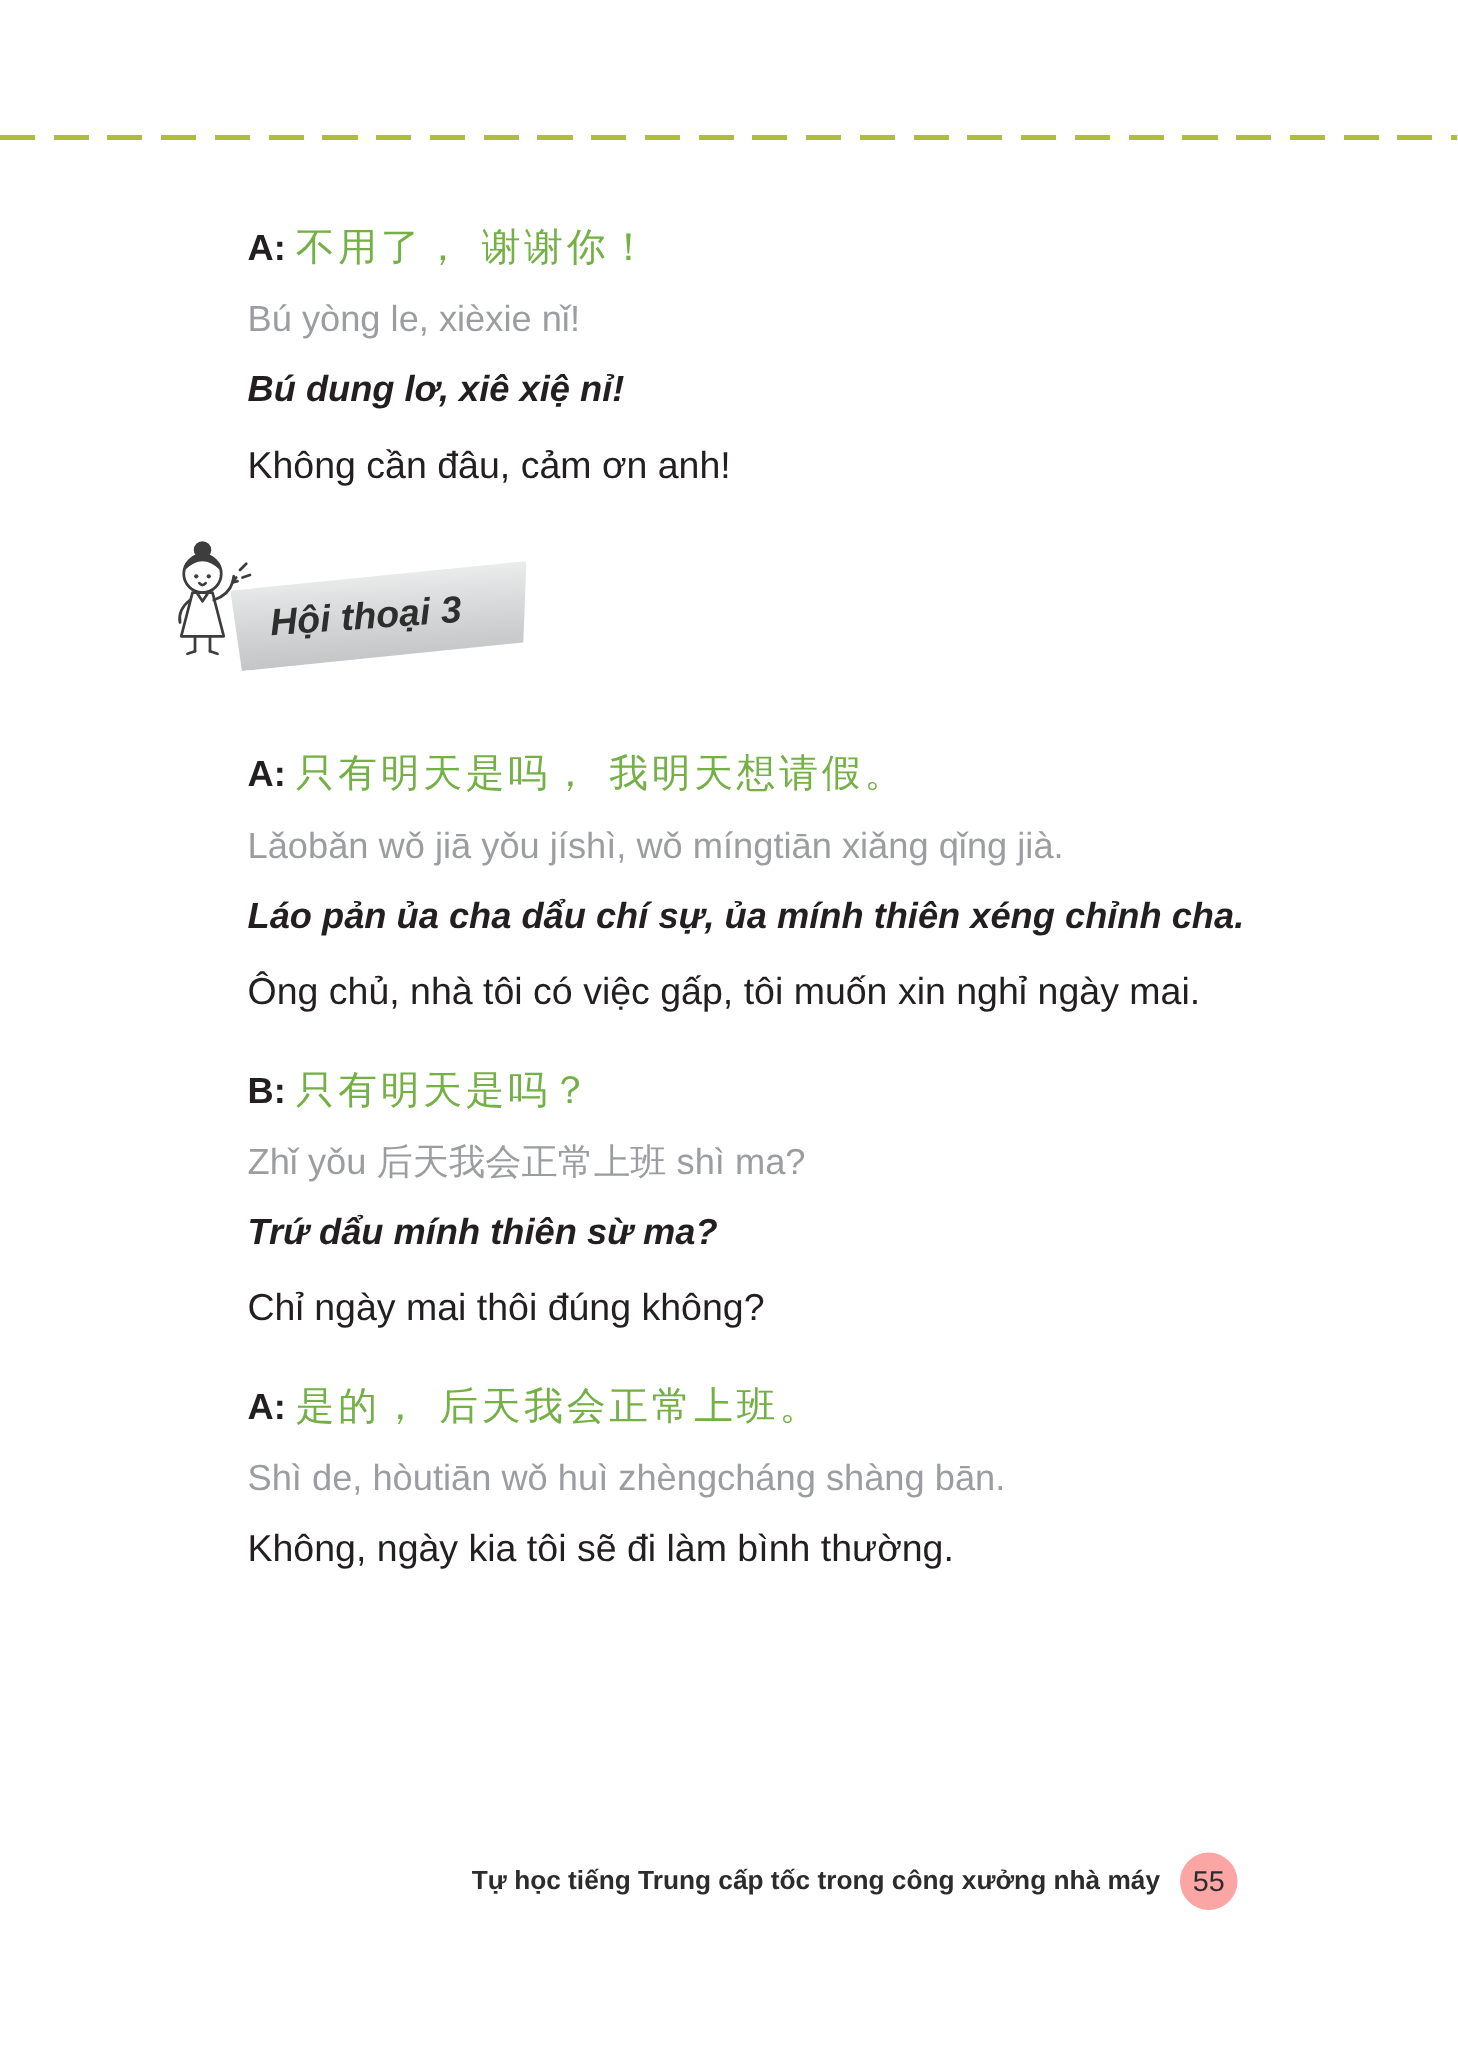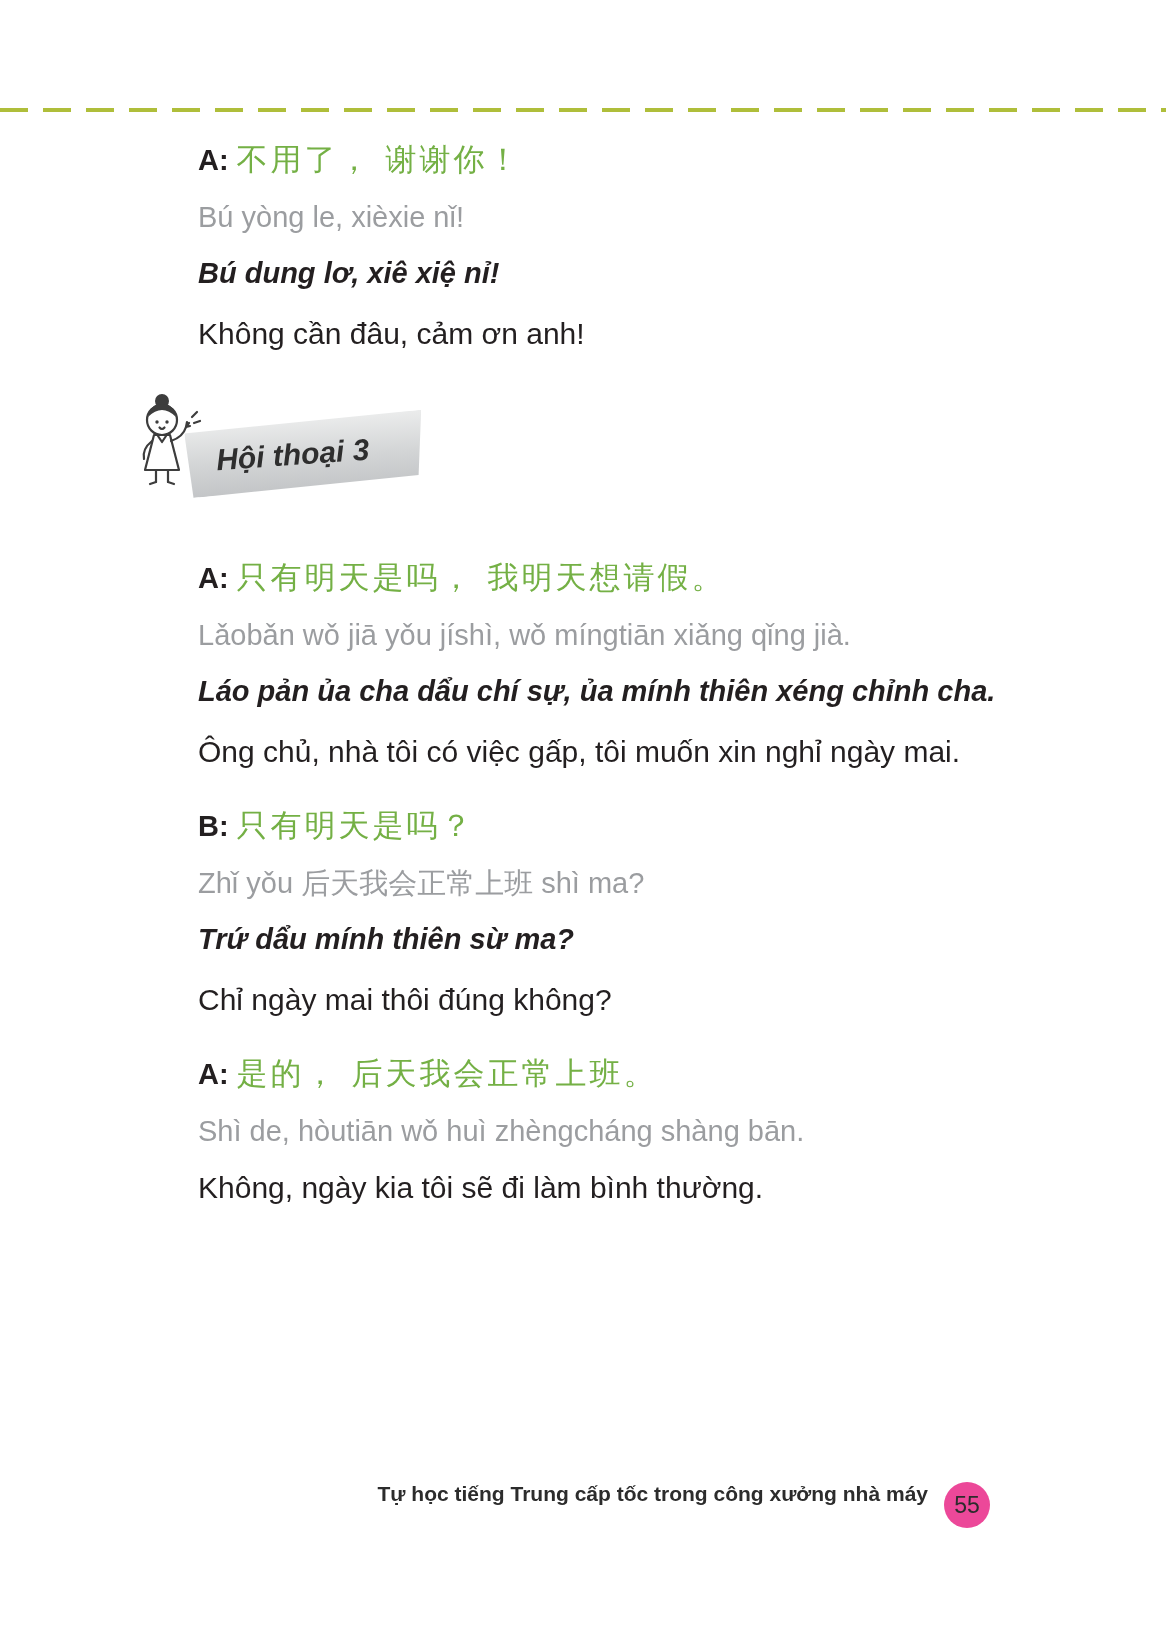--- a/index.html
+++ b/index.html
@@ -12,21 +12,21 @@
   }
   .dashed-divider {
     position: absolute; top: 108px; left: 0;
     width: 100%; height: 4px;
     background: repeating-linear-gradient(90deg, #afbe3a 0 28px, transparent 28px 43px);
   }
   .content {
     position: absolute; top: 138px; left: 198px; width: 800px;
   }
   .dlg-block { margin-bottom: 34px; }
-  .line-chinese { line-height: 42px; margin-bottom: 14px; }
+  .line-chinese { line-height: 42px; margin-bottom: 14px; margin-top: 39px; }
   .speaker {
     font-weight: bold; font-size: 29px; color: #231f20;
     margin-right: 8px;
   }
   .chinese-text {
     font-family: "DejaVu Serif", serif;
     font-size: 31px; letter-spacing: 3px;
     color: #74b045;
   }
   .pinyin {
@@ -54,26 +54,26 @@
     display: flex; align-items: center;
     padding-left: 30px;
     box-shadow: 0 2px 3px rgba(0,0,0,0.12);
   }
   .ribbon-label {
     font-size: 30px; font-weight: bold; font-style: italic;
     color: #2e2e2e;
   }
   .footer {
     position: absolute; top: 1482px; right: 176px;
-    display: flex; gap: 16px;
+    display: flex; align-items: center; gap: 16px;
   }
   .footer-title { font-size: 21px; font-weight: 600; color: #2c2c2c; }
   .page-circle {
     width: 46px; height: 46px; border-radius: 50%;
-    background: #ec4899;
+    background: #fca5a5;
     display: flex; align-items: center; justify-content: center;
     font-size: 23px; color: #2c2c2c;
   }
 </style>
 </head>
 <body>
 
 <div class="page">
 
   <div class="dashed-divider"></div>

